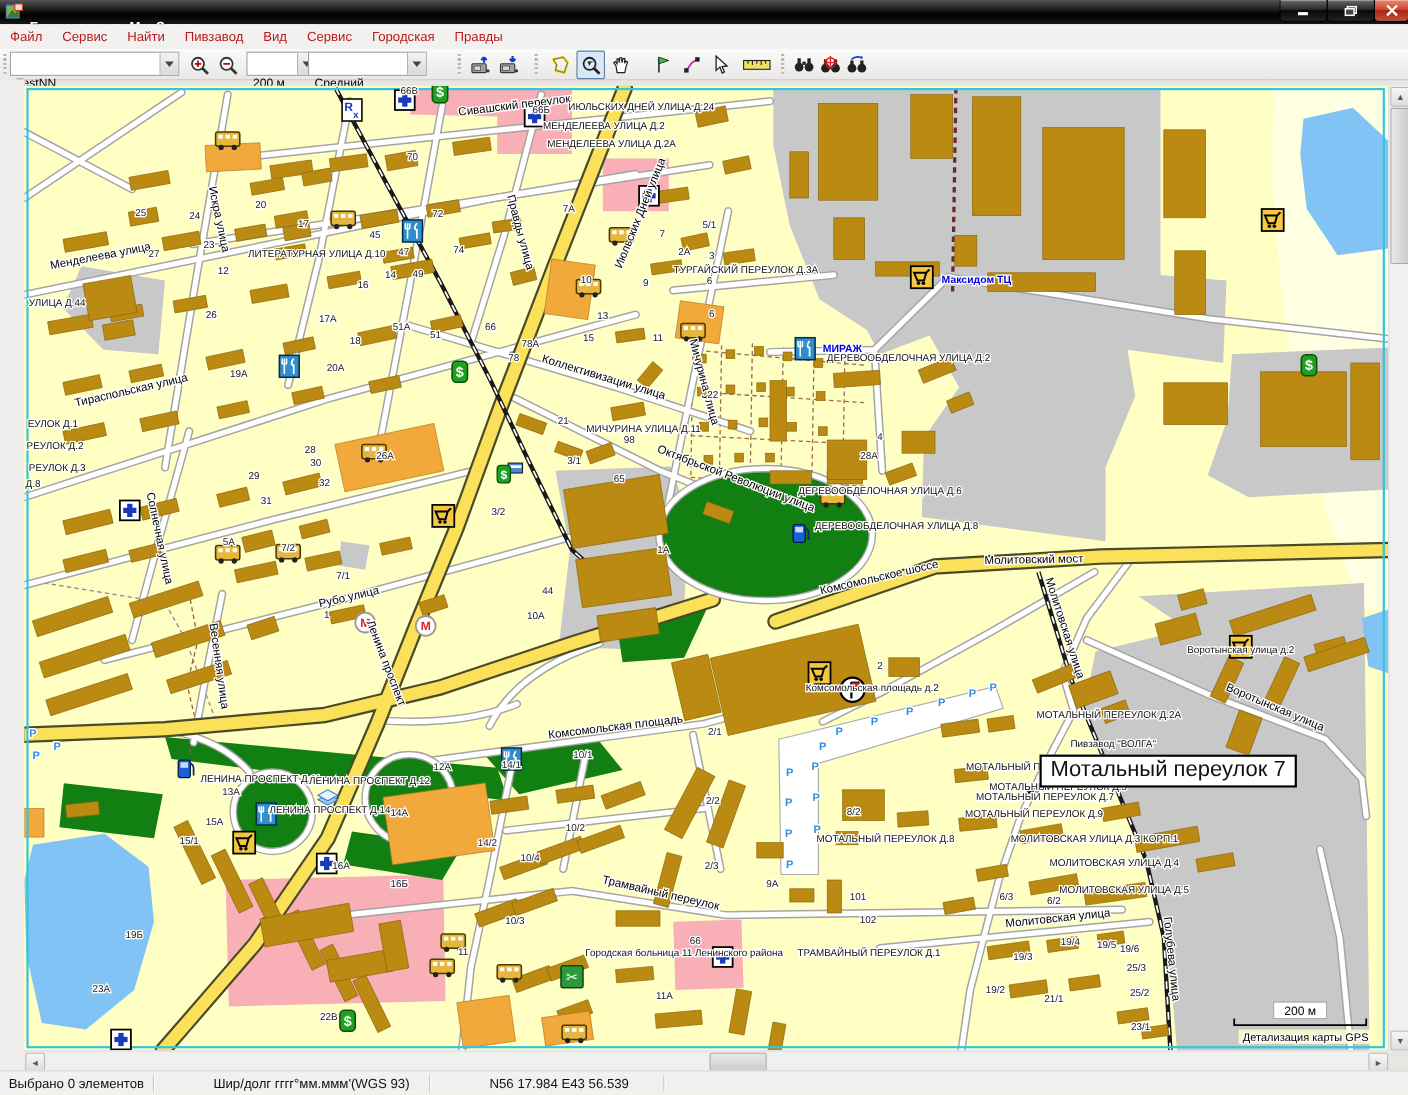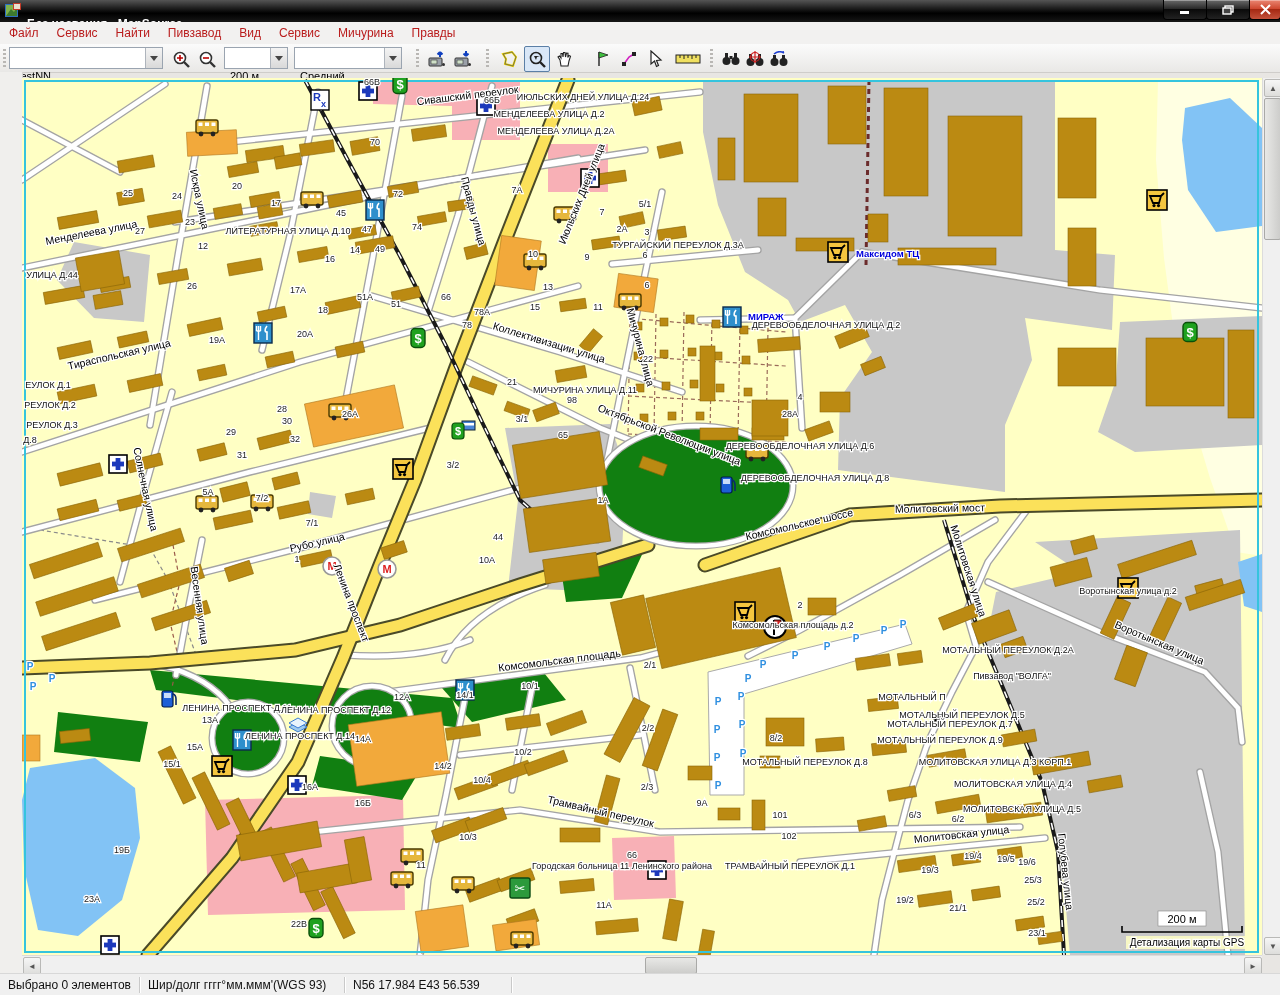--- a/index.html
+++ b/index.html
@@ -50,21 +50,21 @@
   #hscroll{left:22px;top:955px;width:1240px;height:18px;border-top:1px solid #DCDCDC;}
   .sb-arrow{position:absolute;width:16px;height:16px;background:linear-gradient(#F6F6F6,#DDDDDb);
     border:1px solid #B9B9B7;border-radius:2px;display:flex;align-items:center;justify-content:center;
     font-size:8px;color:#555;}
   .sb-thumb{position:absolute;background:linear-gradient(90deg,#E8E8E6,#CDCDCB);
     border:1px solid #A9A9A7;border-radius:2px;}
   #hthumb{left:623px;top:1px;width:50px;height:15px;background:linear-gradient(#E8E8E6,#CDCDCB);}
   #vthumb{left:1px;top:20px;width:15px;height:140px;}
   
   #statusbar{position:absolute;left:0;top:973px;width:1280px;height:22px;background:#F0F0F0;
-    border-top:1px solid #D8D8D8;display:flex;align-items:center;font-size:12px;color:#111;}
+    border-top:1px solid #D8D8D8;display:flex;align-items:center;font-size:12px;color:#111;gap:46px;}
   .status-cell{padding:0 8px;height:16px;line-height:16px;border-right:1px solid #C9C9C9;
     box-shadow:1px 0 0 #fff;white-space:nowrap;}
 </style>
 </head>
 <body>
 
 <div id="titlebar">
   <svg id="title-icon" viewBox="0 0 16 16">
     <rect x="0" y="1" width="13" height="13" fill="#2E6FBF"></rect>
     <rect x="1" y="2" width="11" height="11" fill="#7FB24C"></rect>
@@ -91,21 +91,21 @@
   </div>
 </div>
 
 <div id="menubar">
   <span class="menu-item">Файл</span>
   <span class="menu-item">Сервис</span>
   <span class="menu-item">Найти</span>
   <span class="menu-item">Пивзавод</span>
   <span class="menu-item">Вид</span>
   <span class="menu-item">Сервис</span>
-  <span class="menu-item">Мичурина</span>
+  <span class="menu-item">Городская</span>
   <span class="menu-item">Правды</span>
 </div>
 
 <div id="toolbar">
   <div class="grip" style="left:3px"></div>
   <div class="combo" style="left:9px;width:152px">
     <span class="ctext">TestNN</span>
     <span class="cbtn"></span>
   </div>
   <div class="tbtn" style="left:168px">
@@ -119,21 +119,21 @@
     <svg width="19" height="19" viewBox="0 0 19 19">
         <circle cx="8" cy="8" r="5.5" fill="#fff" stroke="#333" stroke-width="1.6"></circle>
         <path d="M12,12 L17,17" stroke="#333" stroke-width="2.4"></path>
         <path d="M5,8 H11" stroke="#B00" stroke-width="1.6"></path>
       </svg>
   </div>
   <div class="combo" style="left:224px;width:62px">
     <span class="ctext">200 м</span>
     <span class="cbtn"></span>
   </div>
-  <div class="combo" style="left:294px;width:106px">
+  <div class="combo" style="left:280px;width:106px">
     <span class="ctext">Средний</span>
     <span class="cbtn"></span>
   </div>
   <div class="grip" style="left:416px"></div>
   <div class="tbtn" style="left:424px">
     <svg width="20" height="18" viewBox="0 0 20 18">
         <rect x="2" y="8" width="13" height="8" rx="1" fill="#9AA0A8" stroke="#333"></rect>
         <rect x="4" y="10" width="6" height="4" fill="#CfE0c8" stroke="#333" stroke-width=".6"></rect>
         <path d="M13,7 L13,2 M13,2 L10.5,4.5 M13,2 L15.5,4.5" stroke="#1040C0" stroke-width="2"></path>
         <circle cx="16.5" cy="14.5" r="1.5" fill="#333"></circle>
@@ -971,20 +971,21 @@
       <text x="718" y="789" font-size="10" fill="#2F8FE0" text-anchor="middle" font-weight="bold" paint-order="stroke" stroke="#FFFFFF" stroke-width="2.4">Р</text>
       <text x="30" y="670" font-size="10" fill="#2F8FE0" text-anchor="middle" font-weight="bold" paint-order="stroke" stroke="#FFFFFF" stroke-width="2.4">Р</text>
       <text x="52" y="682" font-size="10" fill="#2F8FE0" text-anchor="middle" font-weight="bold" paint-order="stroke" stroke="#FFFFFF" stroke-width="2.4">Р</text>
       <text x="33" y="690" font-size="10" fill="#2F8FE0" text-anchor="middle" font-weight="bold" paint-order="stroke" stroke="#FFFFFF" stroke-width="2.4">Р</text>
       <path d="M1122,926 V932 H1242 V926" fill="none" stroke="#000" stroke-width="1.6"></path>
       <rect x="1158" y="911" width="48" height="15" fill="#fff" stroke="#888" stroke-width="0.6"></rect>
       <text x="1182" y="923" font-size="11" fill="#000" text-anchor="middle" font-weight="normal" paint-order="stroke" stroke="#FFFFFF" stroke-width="2.4">200 м</text>
       <rect x="1126" y="936" width="122" height="13" fill="#FFFFC4" opacity="0.85"></rect>
       <text x="1187" y="946" font-size="10" fill="#000" text-anchor="middle" font-weight="normal" paint-order="stroke" stroke="#FFFFFF" stroke-width="2.4">Детализация карты GPS</text>
     </svg>
+  <div id="map-tooltip">Мотальный переулок 7</div>
 </div>
 
 <div class="sb" id="vscroll">
   <div class="sb-arrow" style="left:1px;top:1px">▲</div>
   <div class="sb-thumb" id="vthumb"></div>
   <div class="sb-arrow" style="left:1px;top:859px">▼</div>
 </div>
 <div class="sb" id="hscroll">
   <div class="sb-arrow" style="left:1px;top:1px">◄</div>
   <div class="sb-thumb" id="hthumb"></div>

